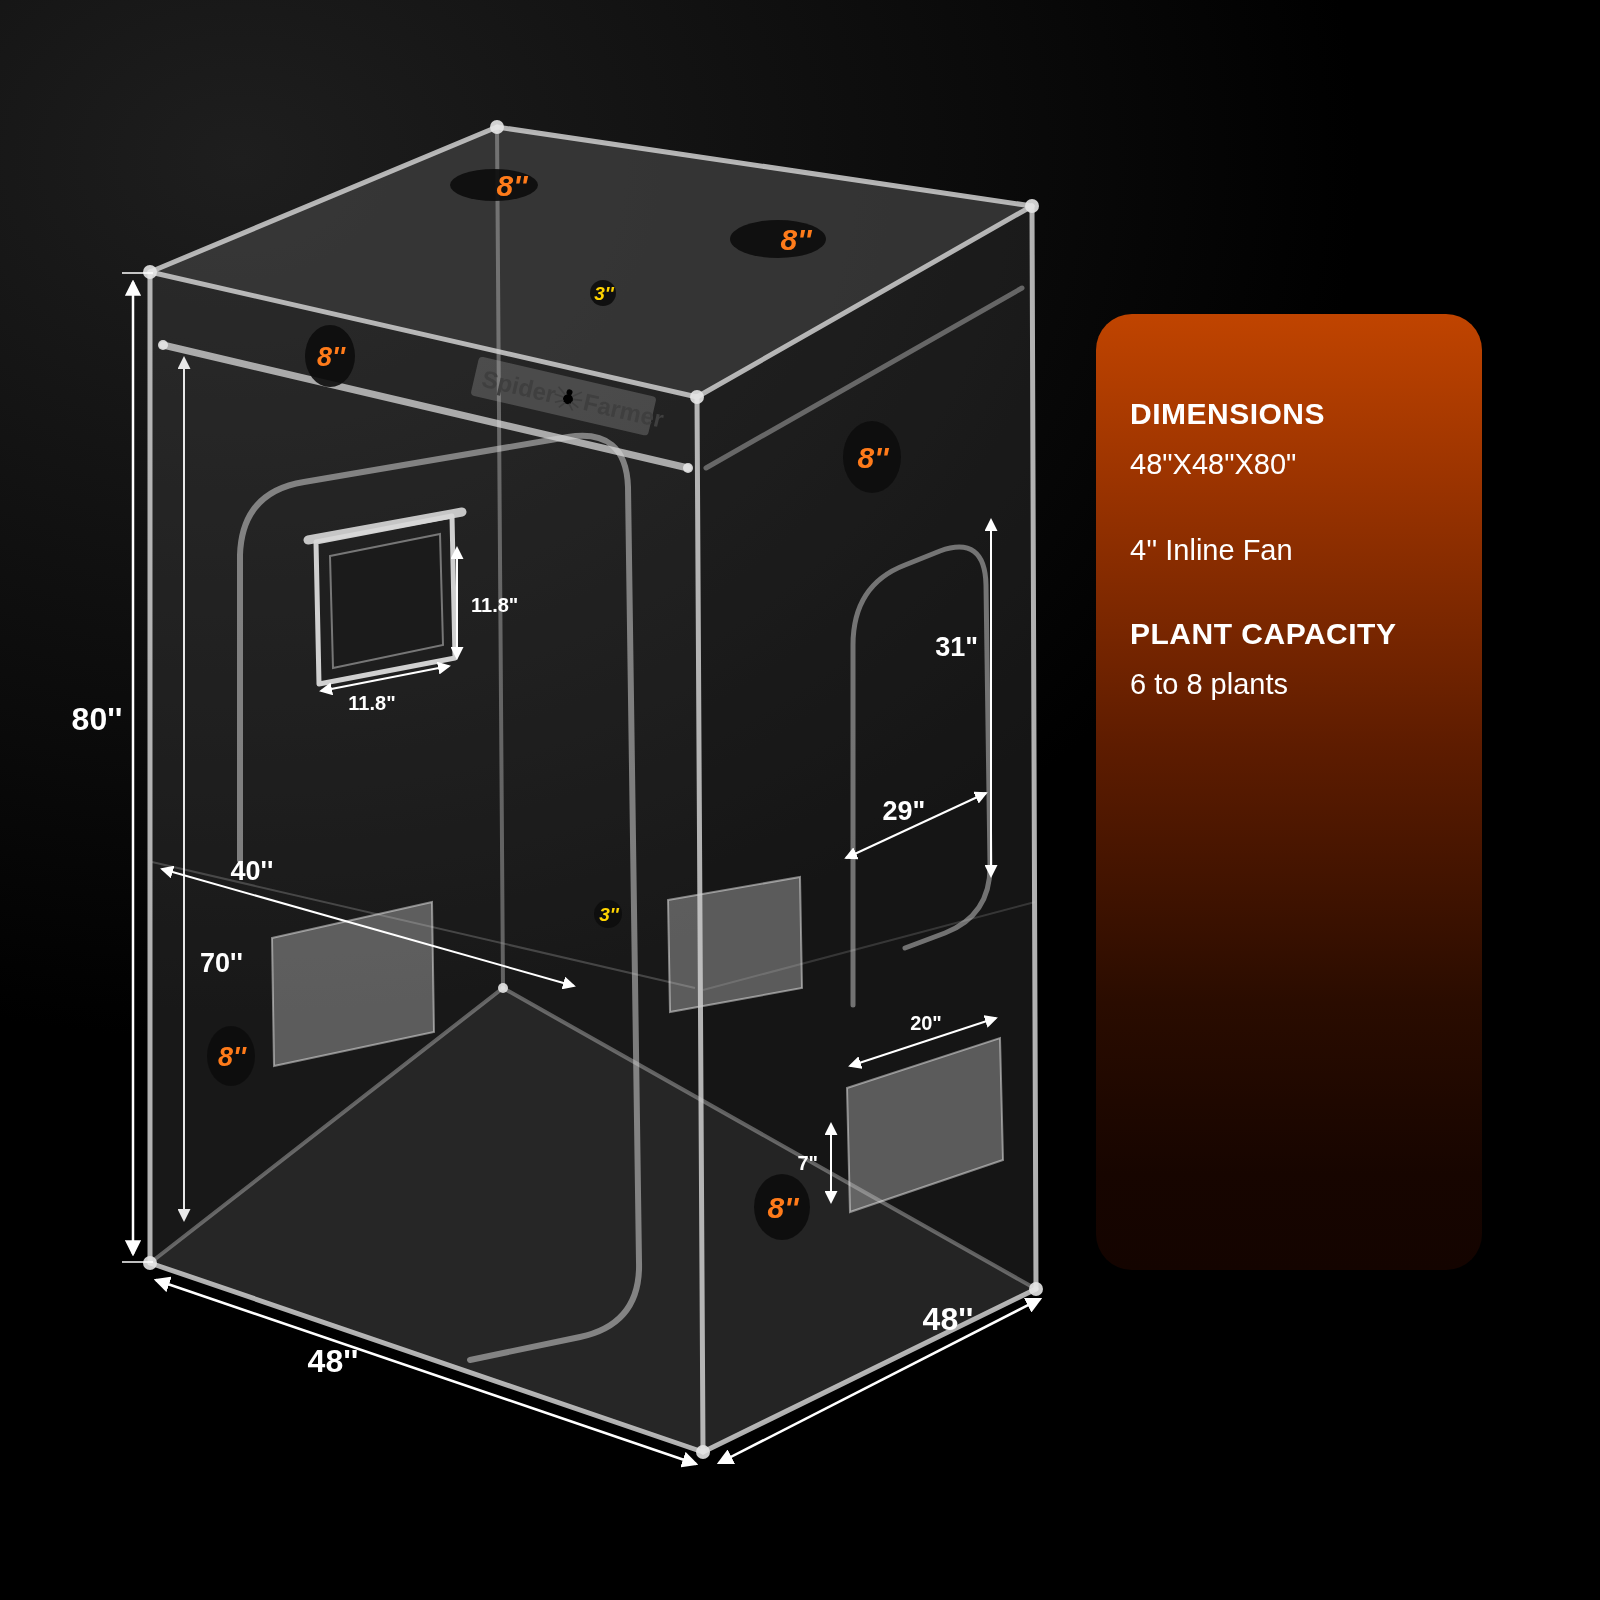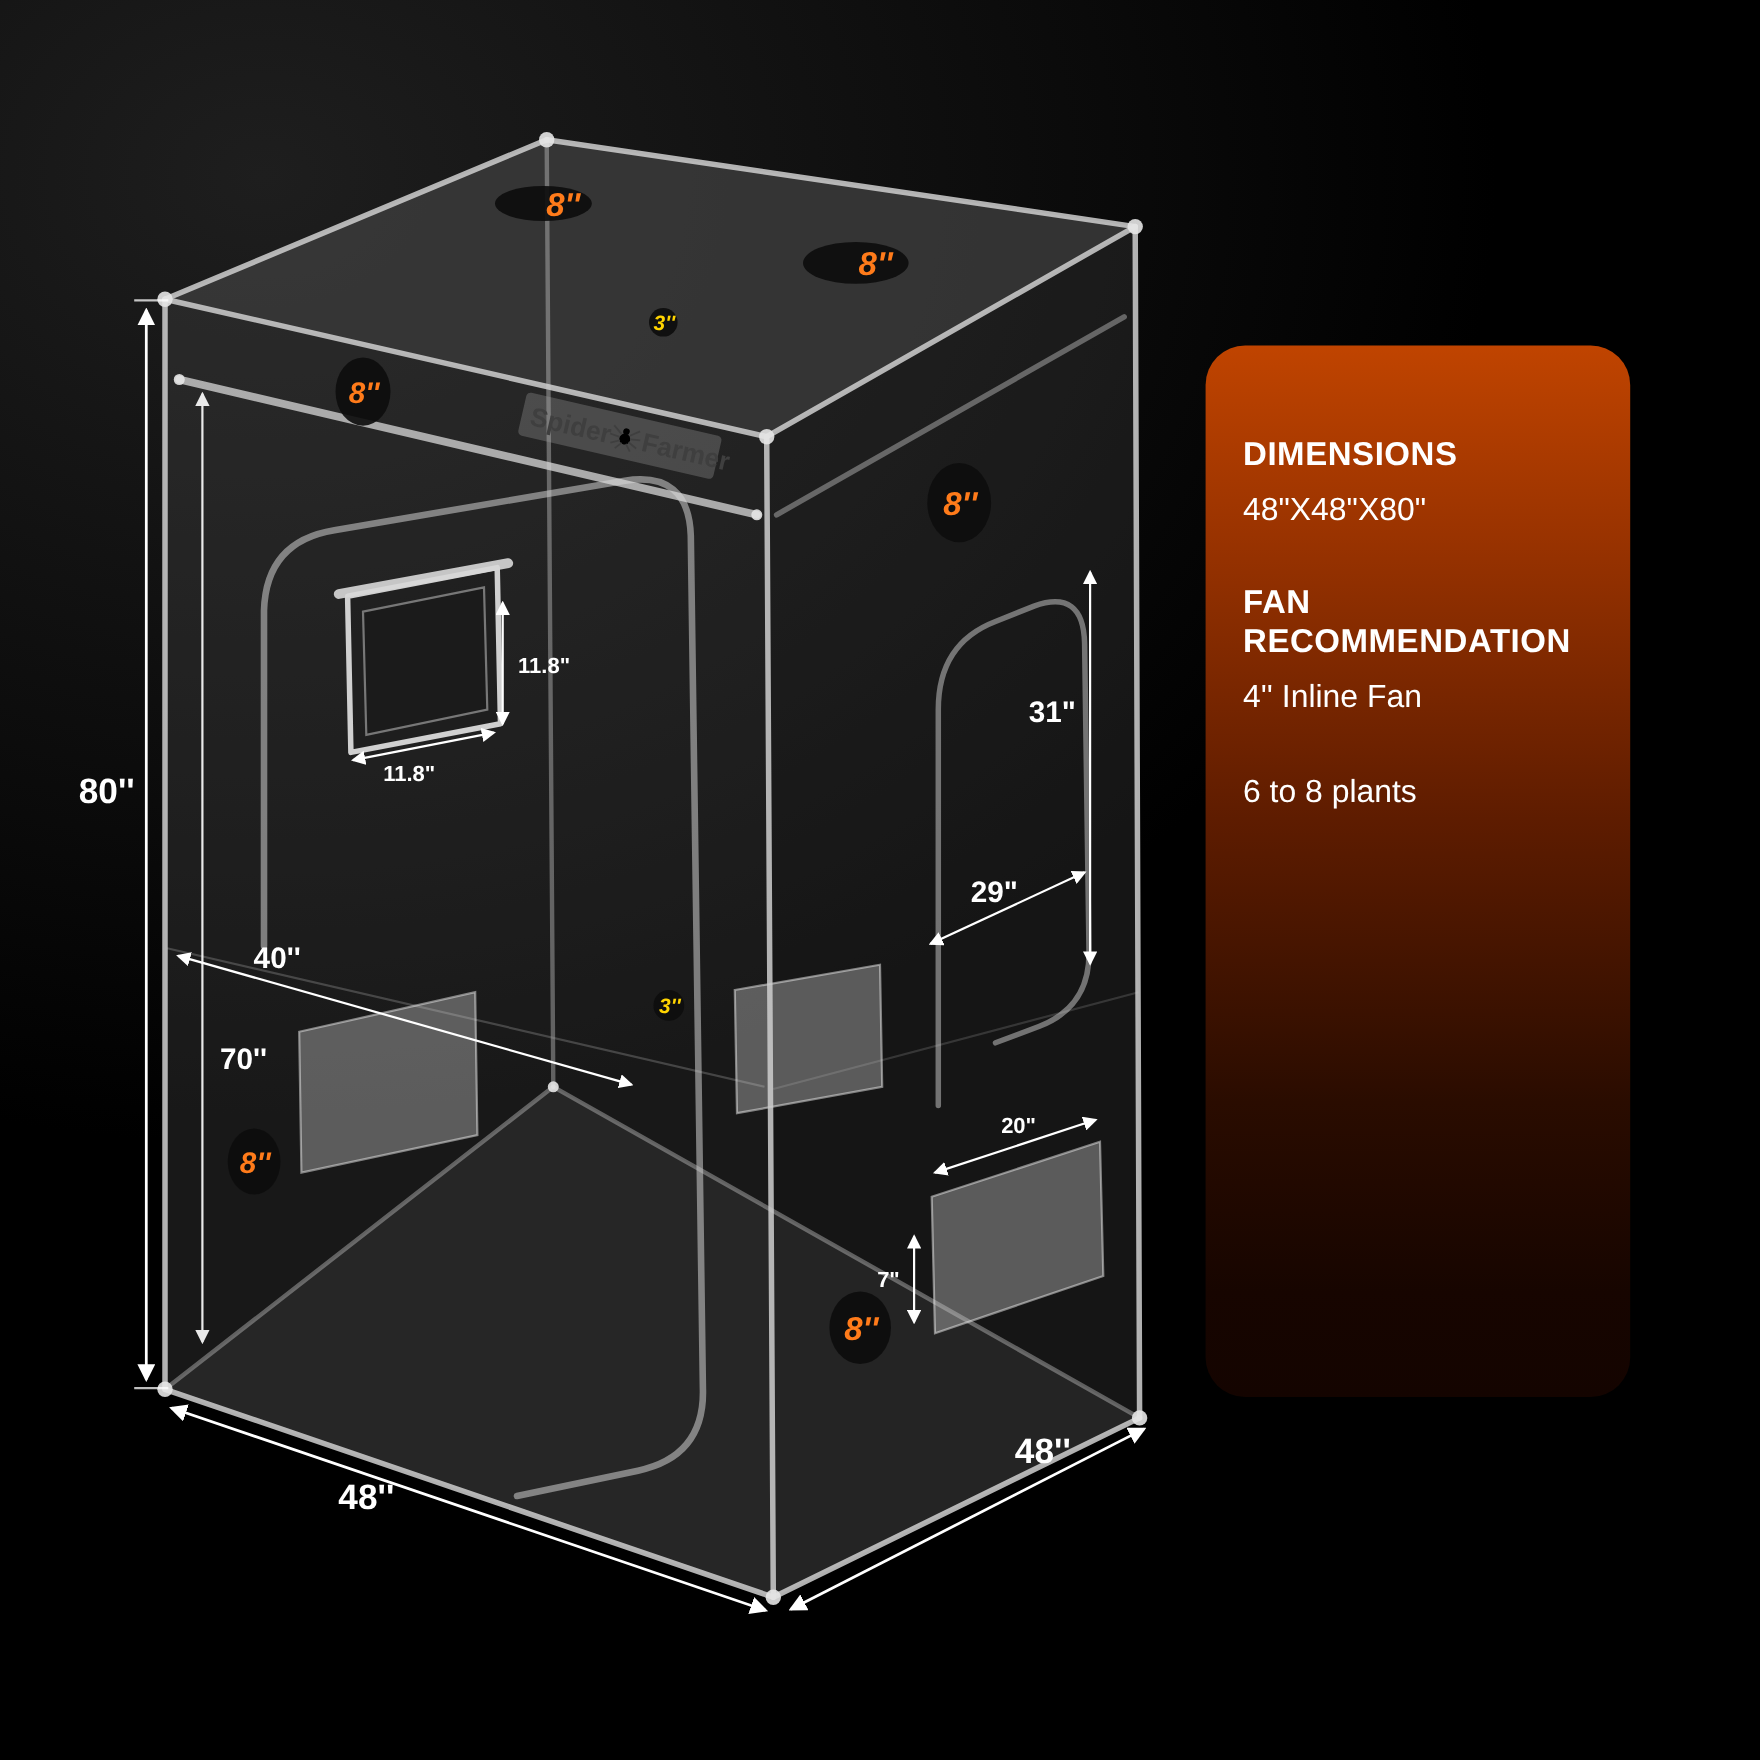--- a/index.html
+++ b/index.html
@@ -216,21 +216,21 @@
     </g>
   </g>
 </svg>
 
 <aside class="spec-panel">
   <section class="spec-section">
     <h2>DIMENSIONS</h2>
     <div class="spec-line">48"X48"X80"</div>
   </section>
   <section class="spec-section">
-    <h2>FAN RECOMMENDATION</h2>
     <div class="spec-line">4'' Inline Fan</div>
   </section>
   <section class="spec-section">
+    <h2>PLANT CAPACITY</h2>
     <div class="spec-line">6 to 8 plants</div>
   </section>
 </aside>
 
 </div>
 
 </body></html>

